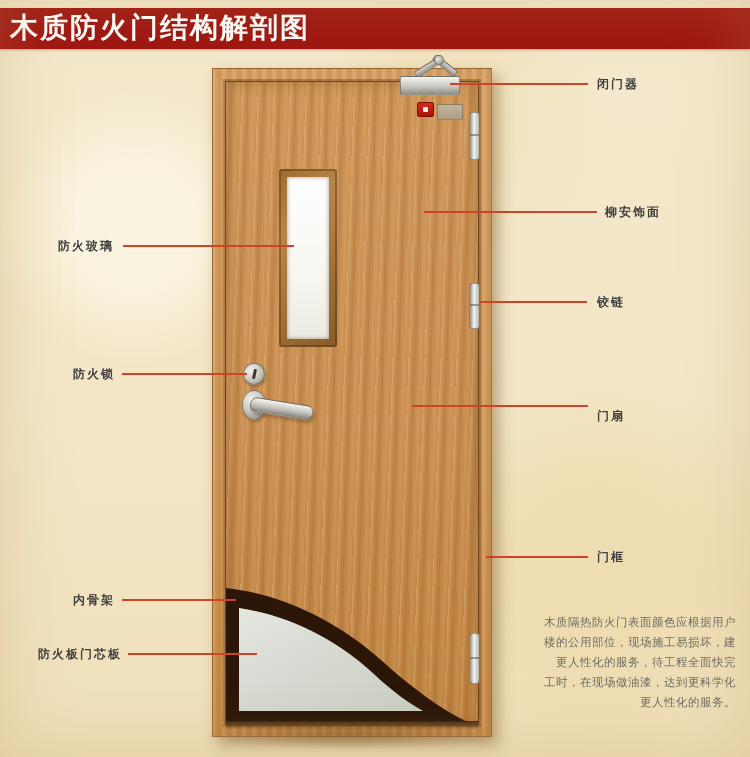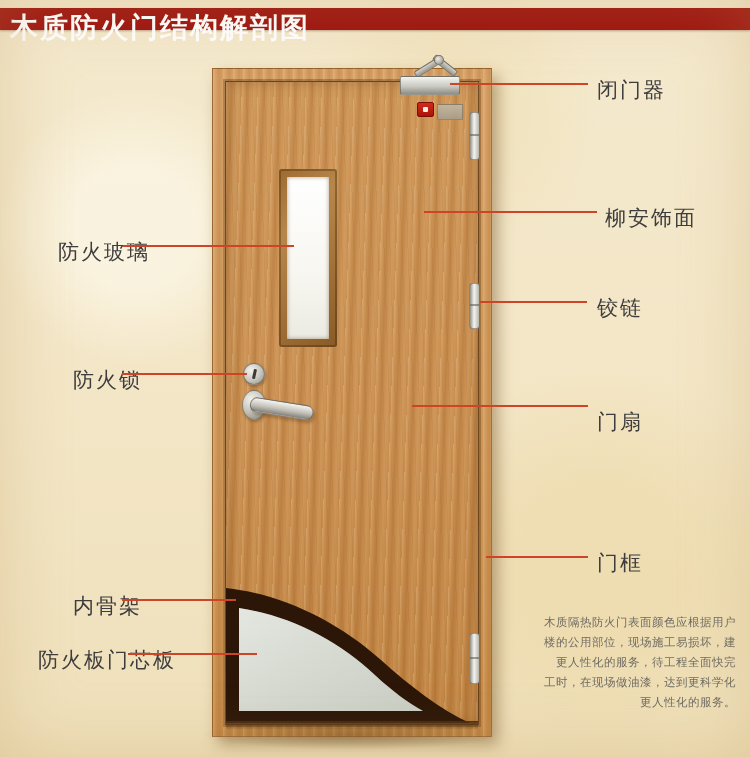--- a/index.html
+++ b/index.html
@@ -10,21 +10,21 @@
     background-image:
       radial-gradient(circle at 18% 30%, rgba(255,252,240,.55) 0 60px, rgba(255,252,240,0) 140px),
       radial-gradient(circle at 80% 75%, rgba(236,214,160,.45) 0 80px, rgba(236,214,160,0) 200px),
       radial-gradient(circle at 60% 15%, rgba(238,219,170,.4) 0 50px, rgba(238,219,170,0) 150px),
       linear-gradient(180deg,#f4e9cd 0%,#f3e6c6 55%,#efe0ba 100%);
   }
   #canvas::after{content:"";position:absolute;inset:0;pointer-events:none;
     box-shadow:inset 0 0 70px rgba(190,150,85,.30);}
   .abs{position:absolute;}
   
-  .banner{left:0;top:8px;width:750px;height:22px;background:#9e1410;
+  .banner{left:0;top:8px;width:750px;height:41px;background:#9e1410;
     box-shadow:0 1px 2px rgba(90,20,10,.35);}
   .banner .t{position:absolute;left:10px;top:1px;color:#ffffff;font-size:28px;
     font-weight:bold;letter-spacing:2px;white-space:nowrap;}
   
   .frame-wood{
     background-color:#d09a5e;
     background-image:
       repeating-linear-gradient(90deg, rgba(255,240,210,.20) 0px, rgba(255,240,210,0) 3px, rgba(130,78,28,.14) 6px, rgba(130,78,28,0) 10px),
       linear-gradient(180deg,#d6a066 0%,#cf9758 60%,#c68a48 100%);
     border:1px solid rgba(115,68,22,.55);
@@ -68,21 +68,21 @@
     border-radius:1px;transform:rotate(12deg);}
   .escutcheon{background:radial-gradient(circle at 38% 30%,#f2f2ec 0%,#c3c1b8 55%,#86847a 100%);
     border:1px solid rgba(95,90,80,.6);border-radius:50%;box-shadow:1px 2px 3px rgba(90,60,25,.4);}
   .lever{background:linear-gradient(180deg,#f5f5f1 0%,#c3c1b8 55%,#82807a 100%);
     border:1px solid rgba(90,85,78,.65);border-radius:7px;transform:rotate(9deg);
     transform-origin:8% 50%;box-shadow:2px 3px 3px rgba(90,60,25,.35);}
   .door-bottom-shadow{background:radial-gradient(ellipse at 50% 30%, rgba(110,75,30,.45), rgba(110,75,30,0) 70%);}
   .leaf-bottom-edge{background:linear-gradient(180deg,#4a2c10,rgba(74,44,16,0));}
   
   .c-line{height:2px;background:#cd4526;}
-  .c-text{font-size:21px;font-weight:normal;color:#3d3d3d;letter-spacing:2px;white-space:nowrap;}
+  .c-text{font-size:12px;font-weight:bold;color:#3d3d3d;letter-spacing:2px;white-space:nowrap;}
   
   .desc{left:536px;top:612px;width:200px;}
   .desc div{font-size:11.5px;line-height:20px;color:#6e6c64;letter-spacing:.5px;white-space:nowrap;text-align:right;}
 </style>
 </head>
 <body>
 
 <div id="canvas">
 
   <div class="abs banner">

